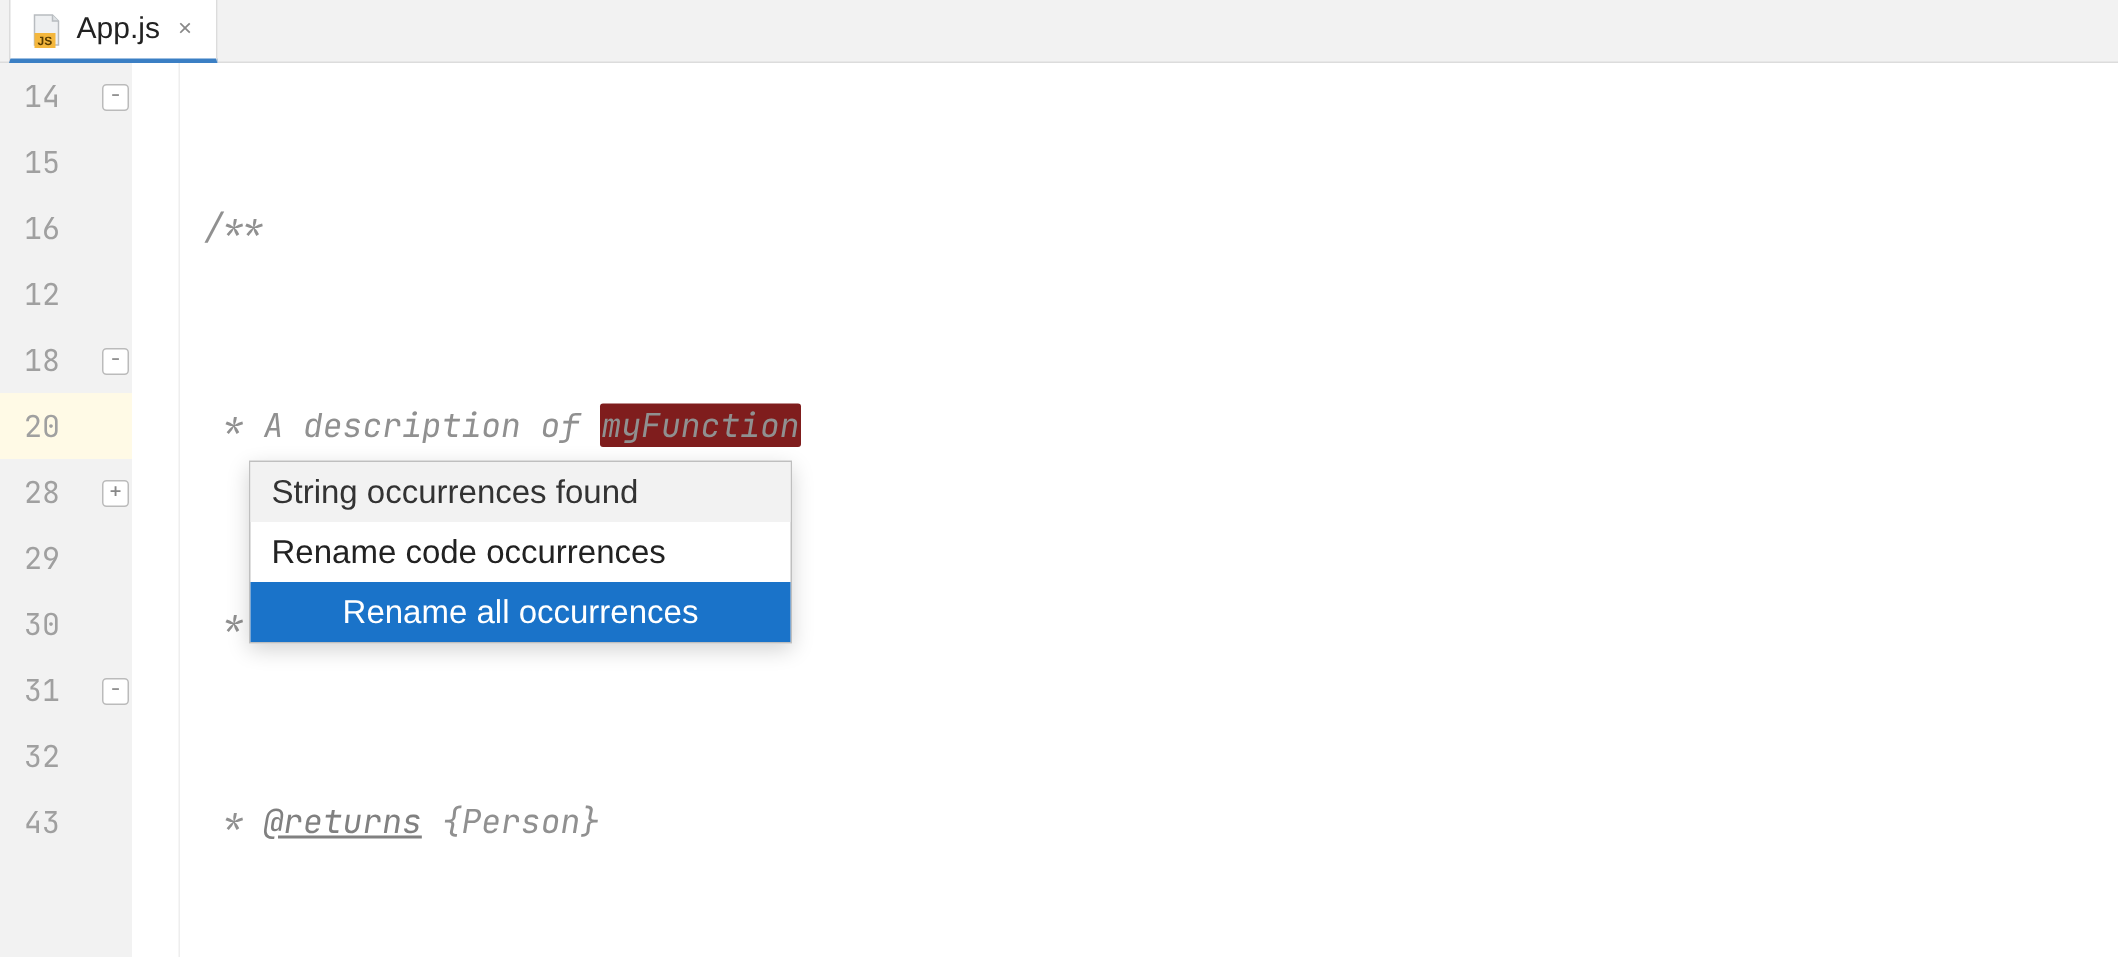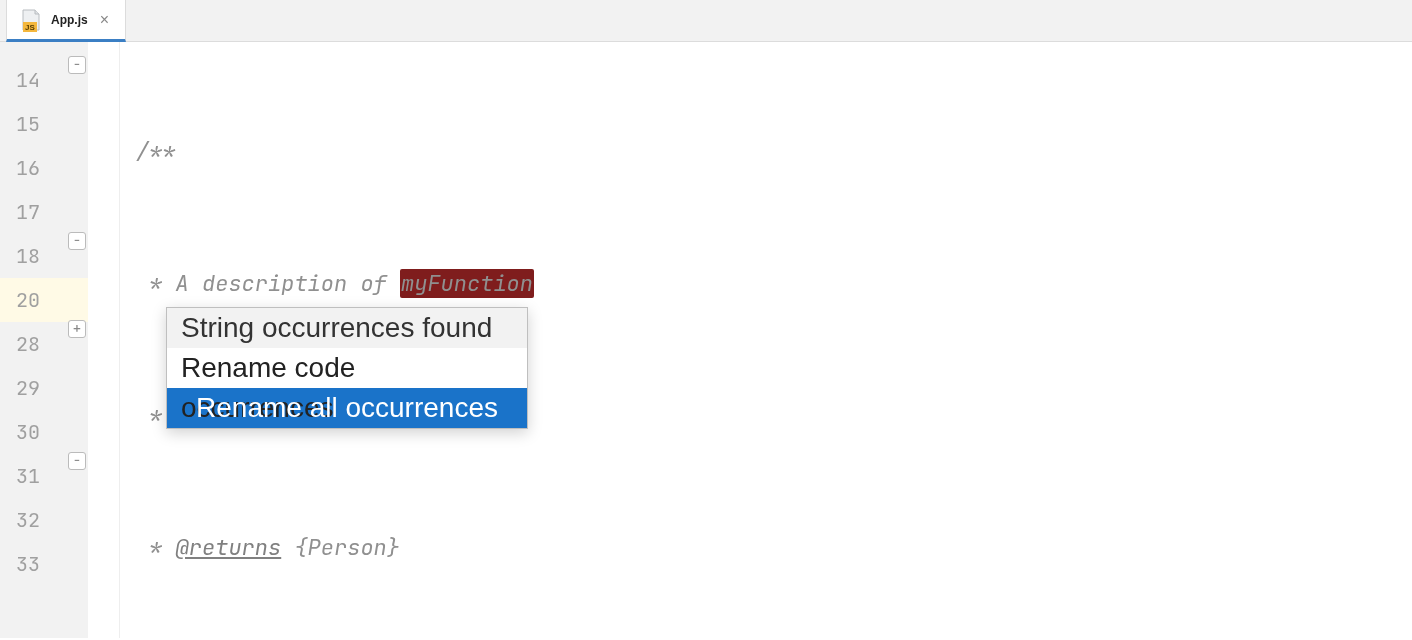--- a/index.html
+++ b/index.html
@@ -31,23 +31,22 @@
     border-top-left-radius: 0;
     border-top-right-radius: 0;
     cursor: pointer;
   }
   .tab .jsicon {
     position: relative;
     width: 24px; height: 24px;
   }
   .jsicon svg { display:block; }
   .tab .label {
-    font-size: 12px;
+    font-size: 20px;
     color: #222;
-    font-weight: bold;
   }
   .tab .close {
     font-size: 16px;
     color: #888;
     padding: 0 4px;
     cursor: pointer;
   }
 
   .editor {
     display: flex;
@@ -57,21 +56,21 @@
     line-height: 44px;
     position: relative;
   }
   .gutter {
     width: 88px;
     background: #f2f2f2;
     text-align: right;
     color: #a0a0a0;
     font-family: inherit;
     font-size: 20px;
-    padding-top: 16px;
+    padding-top: 0;
     user-select: none;
   }
   .gutter .g { height: 44px; padding-right: 48px; position:relative; }
   .gutter .g.active { background:#fffae6; }
   .foldcol {
     width: 32px;
     background: #fff;
     border-right: 1px solid #eee;
     position: relative;
   }
@@ -102,21 +101,21 @@
   .hl-usage { background:#7f1d1d; border-radius:2px; padding:0 1px;}
   .menu {
     position:absolute;
     left: 166px;
     top: 307px;
     width: 362px;
     background:#fff;
     border:1px solid #bfbfbf;
     box-shadow: 0 4px 14px rgba(0,0,0,0.18);
     font-family: -apple-system, BlinkMacSystemFont, "Segoe UI", sans-serif;
-    font-size: 28px;
+    font-size: 22px;
     z-index: 50;
   }
   .menu .item {
     height:40px; line-height:40px;
     padding: 0 14px;
     color:#222;
     cursor: pointer;
   }
   .menu .item.header {
     background:#f2f2f2;
@@ -145,29 +144,29 @@
     <span class="label">App.js</span>
     <span class="close">×</span>
   </div>
 </div>
 
 <div class="editor">
   <div class="gutter">
     <div class="g">14</div>
     <div class="g">15</div>
     <div class="g">16</div>
-    <div class="g">17</div>
+    <div class="g">12</div>
     <div class="g">18</div>
     <div class="g active">20</div>
     <div class="g">28</div>
     <div class="g">29</div>
     <div class="g">30</div>
     <div class="g">31</div>
     <div class="g">32</div>
-    <div class="g">33</div>
+    <div class="g">43</div>
   </div>
   <div class="foldcol">
     <div class="fold minus" style="top:14px"></div>
     <div class="fold minus" style="top:190px"></div>
     <div class="fold plus" style="top:278px"></div>
     <div class="fold minus" style="top:410px"></div>
   </div>
   <div class="code">
     <div class="line"><span class="c-comment">/**</span></div>
     <div class="line"><span class="c-comment"> * A description of </span><span class="c-comment hl-usage">myFunction</span></div>

